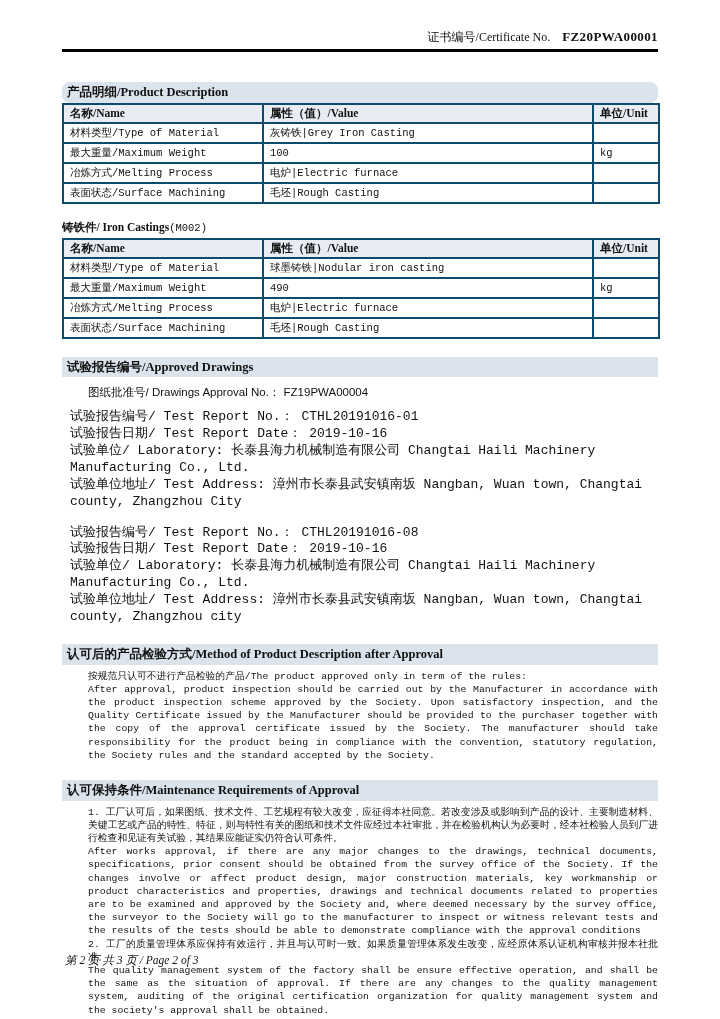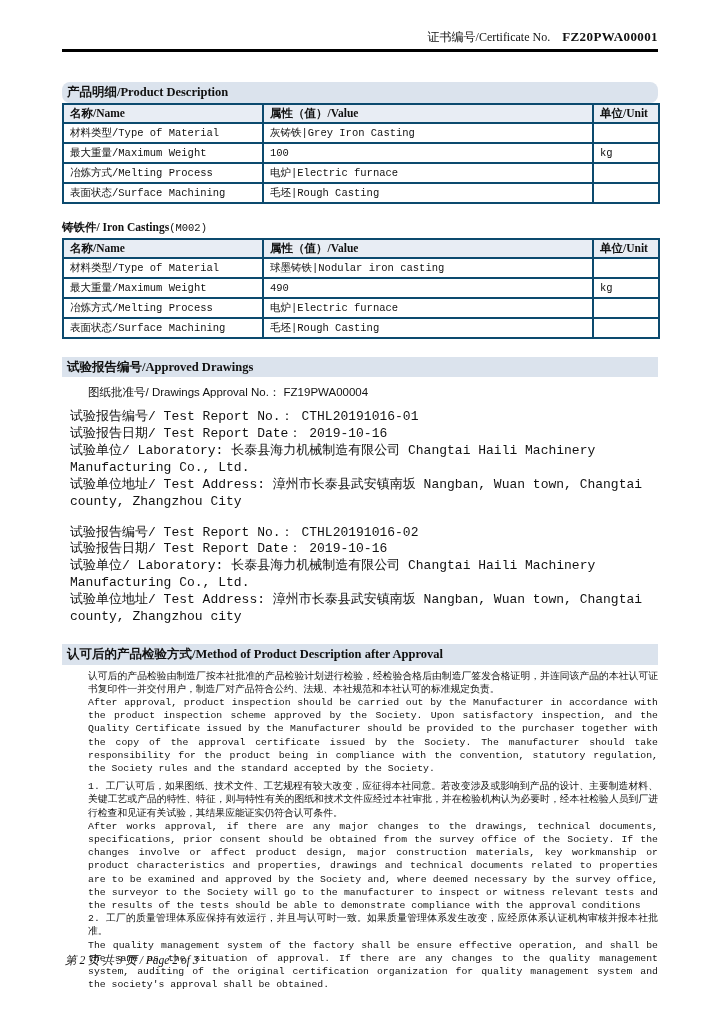--- a/index.html
+++ b/index.html
@@ -148,32 +148,33 @@
 
 
     <div class="report-block">
       <div>试验报告编号/ Test Report No.：  CTHL20191016-01</div>
       <div>试验报告日期/ Test Report Date：  2019-10-16</div>
       <div>试验单位/ Laboratory: 长泰县海力机械制造有限公司  Changtai Haili Machinery Manufacturing Co., Ltd.</div>
       <div>试验单位地址/ Test Address: 漳州市长泰县武安镇南坂  Nangban, Wuan town, Changtai county, Zhangzhou City</div>
     </div>
 
     <div class="report-block report-gap">
-      <div>试验报告编号/ Test Report No.：  CTHL20191016-02</div>
+      <div>试验报告编号/ Test Report No.：  CTHL20191016-08</div>
       <div>试验报告日期/ Test Report Date：  2019-10-16</div>
       <div>试验单位/ Laboratory: 长泰县海力机械制造有限公司  Changtai Haili Machinery Manufacturing Co., Ltd.</div>
       <div>试验单位地址/ Test Address: 漳州市长泰县武安镇南坂  Nangban, Wuan town, Changtai county, Zhangzhou city</div>
     </div>
 
     <div class="band mt-band">认可后的产品检验方式/Method of Product Description after Approval</div>
     <div class="paras">
-      <p class="para">认可后的产品检验由制造厂按本社批准的产品检验计划进行检验，经检验合格后由制造厂签发合格证明，并连同该产品的本社认可证书复印件一并交付用户，制造厂对产品符合公约、法规、本社规范和本社认可的标准规定负责。</p>
+      <p class="para">按规范只认可不进行产品检验的产品/The product approved only in term of the rules:</p>
       <p class="para">After approval, product inspection should be carried out by the Manufacturer in accordance with the product inspection scheme approved by the Society. Upon satisfactory inspection, and the Quality Certificate issued by the Manufacturer should be provided to the purchaser together with the copy of the approval certificate issued by the Society. The manufacturer should take responsibility for the product being in compliance with the convention, statutory regulation, the Society rules and the standard accepted by the Society.</p>
     </div>
 
+    <div class="band mt-band">认可保持条件/Maintenance Requirements of Approval</div>
     <div class="paras">
       <p class="para">1. 工厂认可后，如果图纸、技术文件、工艺规程有较大改变，应征得本社同意。若改变涉及或影响到产品的设计、主要制造材料、关键工艺或产品的特性、特征，则与特性有关的图纸和技术文件应经过本社审批，并在检验机构认为必要时，经本社检验人员到厂进行检查和见证有关试验，其结果应能证实仍符合认可条件。</p>
       <p class="para">After works approval, if there are any major changes to the drawings, technical documents, specifications, prior consent should be obtained from the survey office of the Society. If the changes involve or affect product design, major construction materials, key workmanship or product characteristics and properties, drawings and technical documents related to properties are to be examined and approved by the Society and, where deemed necessary by the survey office, the surveyor to the Society will go to the manufacturer to inspect or witness relevant tests and the results of the tests should be able to demonstrate compliance with the approval conditions</p>
       <p class="para">2. 工厂的质量管理体系应保持有效运行，并且与认可时一致。如果质量管理体系发生改变，应经原体系认证机构审核并报本社批准。</p>
       <p class="para">The quality management system of the factory shall be ensure effective operation, and shall be the same as the situation of approval. If there are any changes to the quality management system, auditing of the original certification organization for quality management system and the society's approval shall be obtained.</p>
 
     </div>
 
   </div>
 

